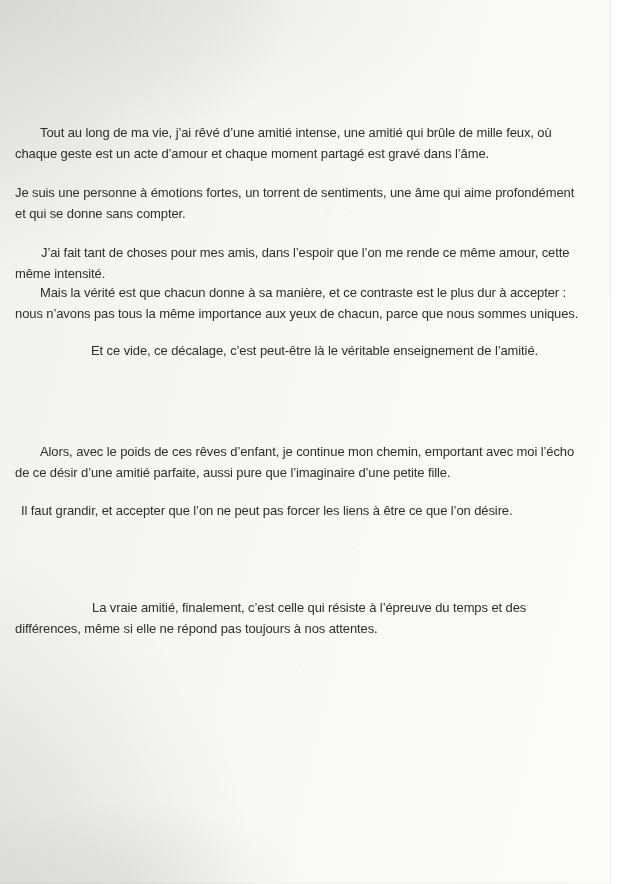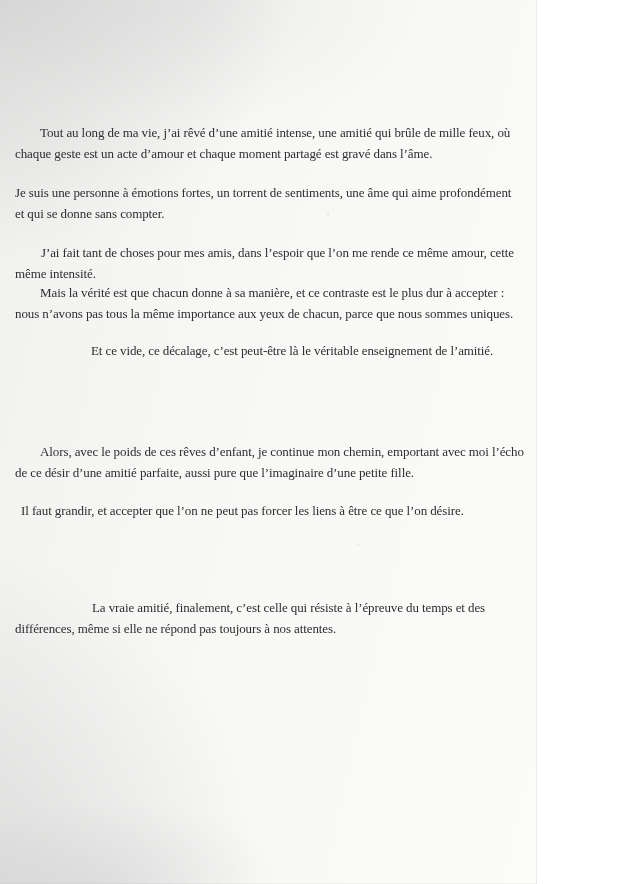--- a/index.html
+++ b/index.html
@@ -2,24 +2,24 @@
 <html lang="fr"><head>
 <meta charset="utf-8">
 <style>
   html, body {
     margin: 0;
     padding: 0;
     background: #ffffff;
   }
   .page {
     position: relative;
-    width: 537px;
+    width: 611px;
     height: 884px;
     overflow: hidden;
-    font-family: Liberation Serif, serif;
+    font-family: Liberation Sans, sans-serif;
     background:
       radial-gradient(480px 430px at -8% -5%, rgba(138,138,138,0.30), rgba(138,138,138,0) 72%),
       radial-gradient(300px 170px at 38% 0%, rgba(150,150,150,0.10), rgba(150,150,150,0) 75%),
       radial-gradient(430px 520px at -7% 103%, rgba(148,148,148,0.28), rgba(148,148,148,0) 70%),
       radial-gradient(260px 120px at 20% 100%, rgba(150,150,150,0.14), rgba(150,150,150,0) 70%),
       linear-gradient(103deg, #f0f0ef 0%, #f7f7f6 40%, #fbfbfa 100%);
     box-shadow: inset -1px 0 0 rgba(0,0,0,0.05), inset 0 -1px 0 rgba(0,0,0,0.03);
   }
   .para {
     position: absolute;

